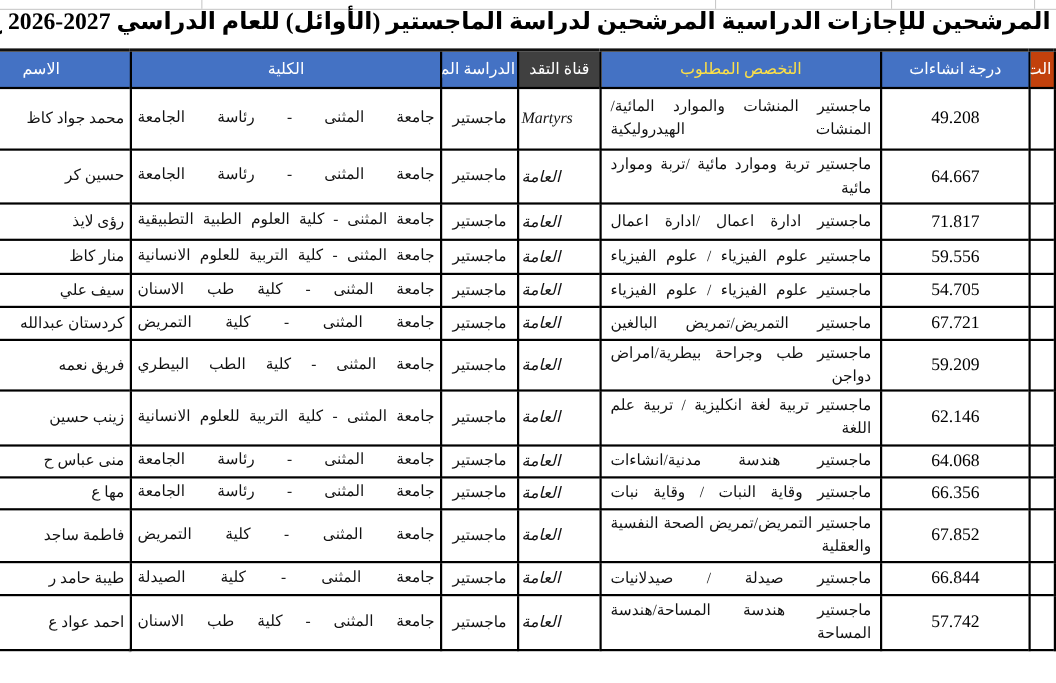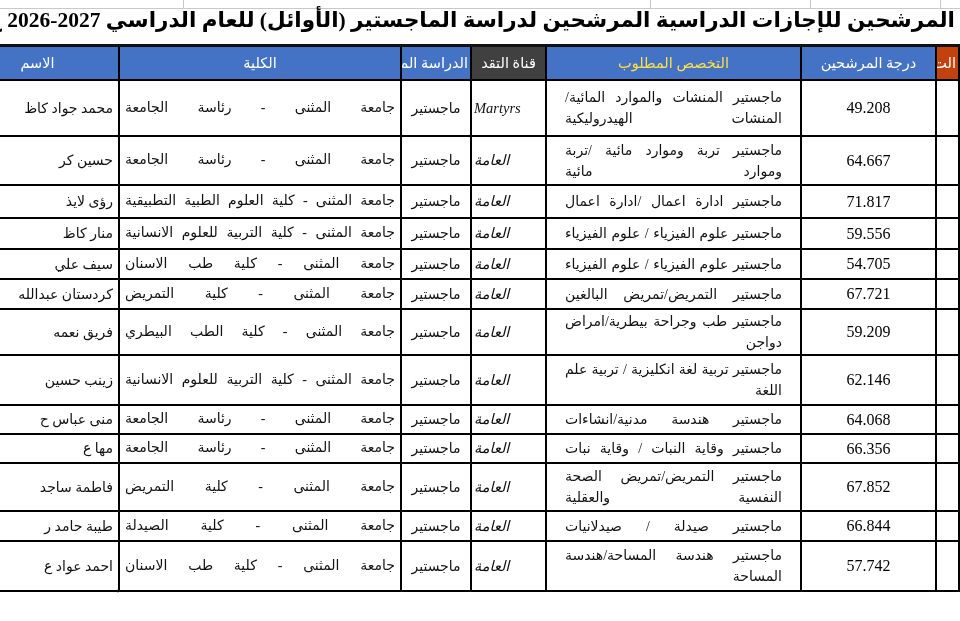--- a/index.html
+++ b/index.html
@@ -28,21 +28,21 @@
         font-size:14px;color:#111;padding:0;}
   thead th{border-top:3px solid #111;font-weight:normal;font-size:14.5px;height:32px;}
   th{text-align:center;}
   col.w-extra{width:40px;} col.w-serial{width:23px;} col.w-grade{width:135px;}
   col.w-specialization{width:255px;} col.w-channel{width:75px;} col.w-study{width:70px;}
   col.w-college{width:282px;} col.w-name{width:163px;}
   
   .c-grade{text-align:center;direction:ltr;font-size:16px;color:#000;}
   .c-name{text-align:right;white-space:nowrap;padding:0 5px 0 2px;}
   .c-college{text-align:justify;text-align-last:justify;padding:0 5px;line-height:1.45;}
-  .c-specialization{text-align:justify;text-align-last:justify;padding:1px 18px;line-height:1.5;}
+  .c-specialization{text-align:justify;text-align-last:justify;padding:1px 8px;line-height:1.5;}
   .c-study{text-align:center;padding:0 3px;}
   .c-channel{text-align:left;padding:0 2px;font-size:14.5px;font-style:italic;}
   .c-serial,.c-extra{padding:0;}
   th.h-study,th.h-channel,th.h-serial{text-align:center;white-space:nowrap;padding:0 2px;}
   
   tbody tr:nth-child(1){height:56px;}
   tbody tr:nth-child(2){height:49px;}
   tbody tr:nth-child(3){height:33px;}
   tbody tr:nth-child(4){height:31px;}
   tbody tr:nth-child(5){height:30px;}
@@ -78,21 +78,21 @@
         <col class="w-specialization">
           <col class="w-channel">
           <col class="w-study">
         <col class="w-college">
           <col class="w-name">
       </colgroup>
       <thead>
         <tr id="header-row">
             <th class="h-extra" style="background: rgb(68, 114, 196); color: rgb(255, 255, 255);"></th>
             <th class="h-serial" style="background: #c2410c; color: rgb(255, 255, 255);">الت</th>
-            <th class="h-grade" style="background: rgb(68, 114, 196); color: rgb(255, 255, 255);">درجة المرشحين</th>
+            <th class="h-grade" style="background: rgb(68, 114, 196); color: rgb(255, 255, 255);">درجة انشاءات</th>
             <th class="h-specialization" style="background: rgb(68, 114, 196); color: #fde047;">التخصص المطلوب</th>
             <th class="h-channel" style="background: #404040; color: rgb(255, 255, 255);">قناة التقد</th>
             <th class="h-study" style="background: rgb(68, 114, 196); color: rgb(255, 255, 255);">الدراسة الم</th>
             <th class="h-college" style="background: rgb(68, 114, 196); color: rgb(255, 255, 255); text-align: center;">الكلية</th>
             <th class="h-name" style="background: rgb(68, 114, 196); color: rgb(255, 255, 255);">الاسم</th>
           </tr>
       </thead>
       <tbody id="table-body">
           <tr>
             <td class="c-extra"></td>

